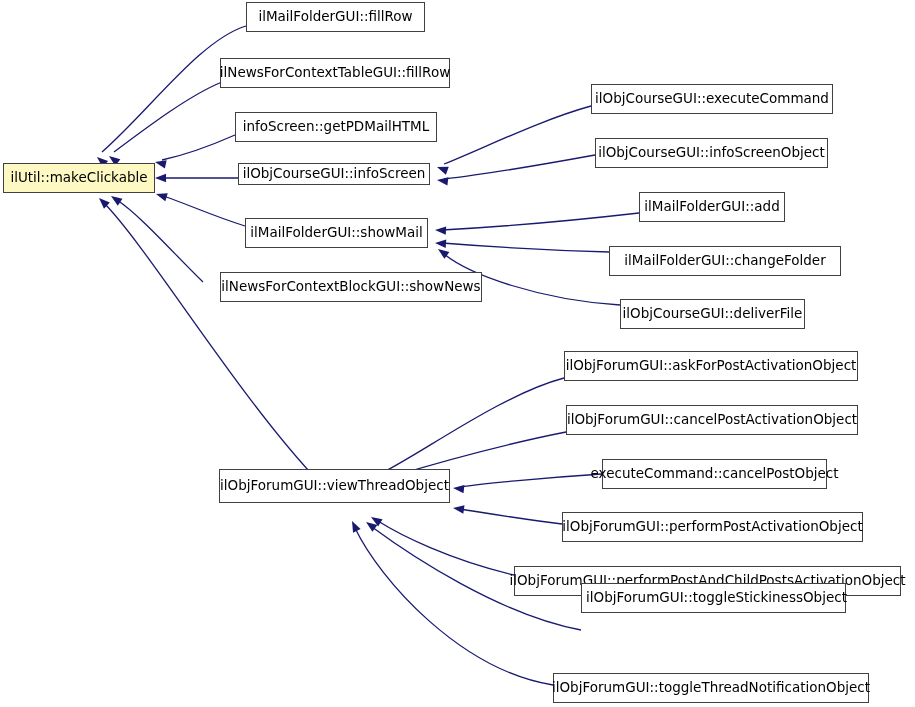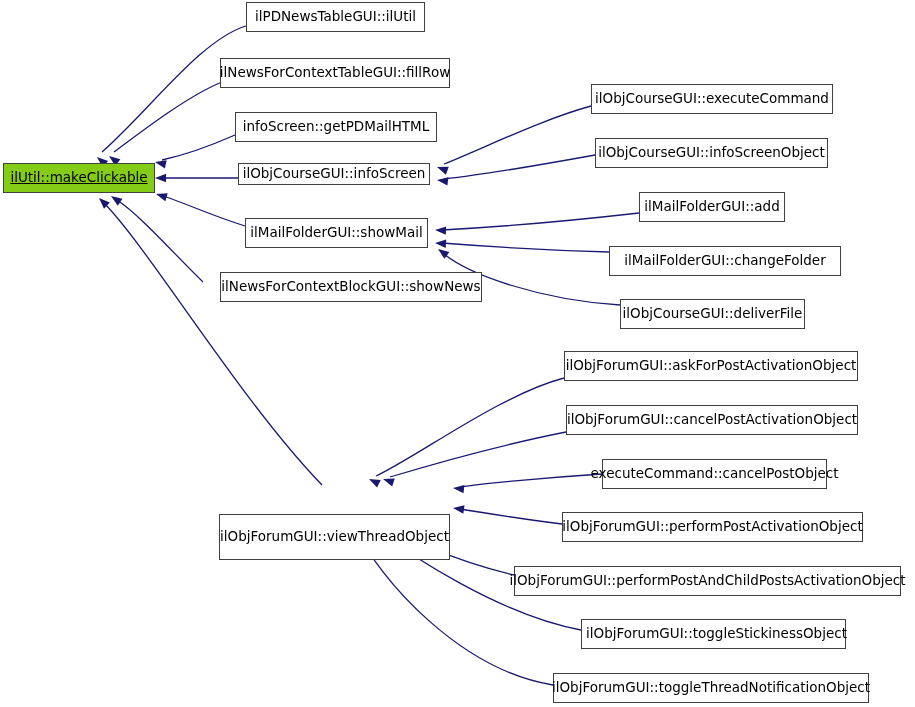--- a/index.html
+++ b/index.html
@@ -33,23 +33,22 @@
     align-items: center;
     justify-content: center;
     font-family: "DejaVu Sans", sans-serif;
     font-size: 13.5px;
     color: #000000;
     white-space: nowrap;
     letter-spacing: 0px;
     z-index: 5;
   }
   .node.highlight {
-    background: #84cc16;
+    background: #fef9c3;
     border: 1px solid #404040;
-    text-decoration: underline;
   }
   .node-label {
     pointer-events: none;
     line-height: 1;
   }
 </style>
 </head>
 <body>
 
 <div id="canvas">
@@ -91,21 +90,21 @@
       <path d="M581,630 C500,615 410,555 372,527" fill="none" stroke="#191970" stroke-width="1.3"></path>
       <polygon points="0,0 -11,-4.2 -11,4.2" fill="#191970" transform="translate(366,522) rotate(216)"></polygon>
       <path d="M553,685 C460,670 380,580 355,528" fill="none" stroke="#191970" stroke-width="1.3"></path>
       <polygon points="0,0 -11,-4.2 -11,4.2" fill="#191970" transform="translate(352,521) rotate(244)"></polygon>
     </svg>
   <div id="node-layer">
       <div class="node highlight" style="left: 3px; top: 163px; width: 152px; height: 30px;">
         <span class="node-label">ilUtil::makeClickable</span>
       </div>
       <div class="node" style="left: 246px; top: 2px; width: 179px; height: 30px;">
-        <span class="node-label">ilPDNewsTableGUI::ilUtil</span>
+        <span class="node-label">ilMailFolderGUI::fillRow</span>
       </div>
       <div class="node" style="left: 220px; top: 58px; width: 230px; height: 30px;">
         <span class="node-label">ilNewsForContextTableGUI::fillRow</span>
       </div>
       <div class="node" style="left: 235px; top: 112px; width: 202px; height: 30px;">
         <span class="node-label">infoScreen::getPDMailHTML</span>
       </div>
       <div class="node" style="left: 238px; top: 163px; width: 192px; height: 22px;">
         <span class="node-label">ilObjCourseGUI::infoScreen</span>
       </div>
@@ -123,38 +122,38 @@
       </div>
       <div class="node" style="left: 639px; top: 192px; width: 146px; height: 30px;">
         <span class="node-label">ilMailFolderGUI::add</span>
       </div>
       <div class="node" style="left: 609px; top: 246px; width: 232px; height: 30px;">
         <span class="node-label">ilMailFolderGUI::changeFolder</span>
       </div>
       <div class="node" style="left: 620px; top: 299px; width: 185px; height: 30px;">
         <span class="node-label">ilObjCourseGUI::deliverFile</span>
       </div>
-      <div class="node" style="left: 219px; top: 514px; width: 231px; height: 46px;">
+      <div class="node" style="left: 219px; top: 469px; width: 231px; height: 34px;">
         <span class="node-label">ilObjForumGUI::viewThreadObject</span>
       </div>
       <div class="node" style="left: 564px; top: 351px; width: 294px; height: 30px;">
         <span class="node-label">ilObjForumGUI::askForPostActivationObject</span>
       </div>
       <div class="node" style="left: 566px; top: 405px; width: 292px; height: 30px;">
         <span class="node-label">ilObjForumGUI::cancelPostActivationObject</span>
       </div>
       <div class="node" style="left: 602px; top: 459px; width: 225px; height: 30px;">
         <span class="node-label">executeCommand::cancelPostObject</span>
       </div>
       <div class="node" style="left: 562px; top: 512px; width: 301px; height: 30px;">
         <span class="node-label">ilObjForumGUI::performPostActivationObject</span>
       </div>
       <div class="node" style="left: 514px; top: 566px; width: 387px; height: 30px;">
         <span class="node-label">ilObjForumGUI::performPostAndChildPostsActivationObject</span>
       </div>
-      <div class="node" style="left: 581px; top: 619px; width: 265px; height: 30px; padding-left: 6px;">
+      <div class="node" style="left: 581px; top: 583px; width: 265px; height: 30px; padding-left: 6px;">
         <span class="node-label">ilObjForumGUI::toggleStickinessObject</span>
       </div>
       <div class="node" style="left: 553px; top: 673px; width: 316px; height: 30px;">
         <span class="node-label">ilObjForumGUI::toggleThreadNotificationObject</span>
       </div>
     </div>
 </div>
 
 </body></html>

